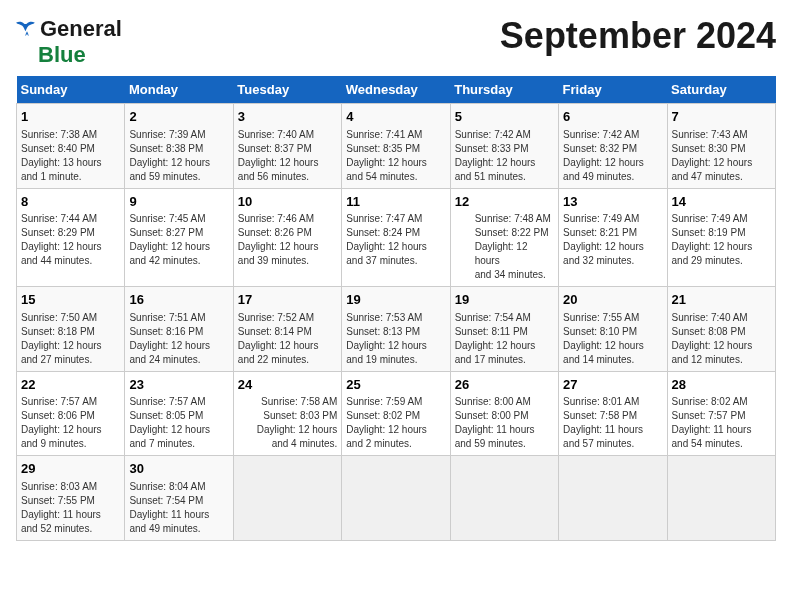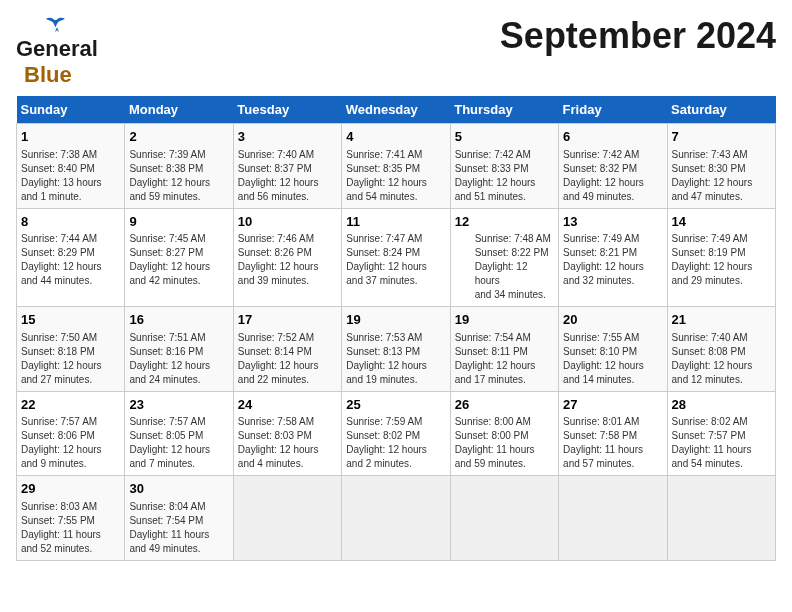--- a/index.html
+++ b/index.html
@@ -14,21 +14,21 @@
       display: flex;
       justify-content: space-between;
       align-items: flex-start;
       margin-bottom: 8px;
     }
     .logo {
       display: flex;
       flex-direction: column;
       align-items: flex-start;
     }
-    .logo-line1 { display: flex; align-items: center; gap: 2px; flex-direction: column; }
+    .logo-line1 { display: flex; align-items: center; gap: 2px; }
     .title-area { text-align: right; }
     .month-title {
       font-size: 36px;
       font-weight: bold;
       color: #1a1a1a;
       line-height: 1.1;
     }
     .location-title {
       font-size: 16px;
       color: #333;
@@ -81,21 +81,21 @@
 
 <div class="header-area">
   <div class="logo">
     <div class="logo-line1">
       <svg class="logo-bird" viewBox="0 0 28 22" xmlns="http://www.w3.org/2000/svg">
         <path d="M14 4 C16 2, 20 1, 24 3 C22 5, 18 5, 16 7 C14 9, 13 12, 12 14 C11 12, 10 9, 8 7 C6 5, 2 5, 0 3 C4 1, 8 2, 10 4 C11 5, 13 5, 14 4 Z" fill="#1565C0"></path>
         <path d="M14 14 C13 16, 12 18, 12 20 C13 19, 14 18, 14 16 C14 18, 15 19, 16 20 C16 18, 15 16, 14 14 Z" fill="#1565C0"></path>
       </svg>
       <span style="font-size:22px;font-weight:bold;color:#1a1a1a;">General</span>
     </div>
-    <span style="font-size:22px;font-weight:bold;color:#a16207;margin-left:8px;">Blue</span>
+    <span style="font-size:22px;font-weight:bold;color:#15803d;margin-left:22px;">Blue</span>
   </div>
   <div class="title-area">
     <div class="month-title">September 2024</div>
   </div>
 </div>
 
 <table>
   <thead>
     <tr>
     <th>Sunday</th>
@@ -271,21 +271,21 @@
         </td>
         <td>
           <span class="day-number">23</span>
           <div class="day-info" style="white-space: pre-line;">Sunrise: 7:57 AM
 Sunset: 8:05 PM
 Daylight: 12 hours
 and 7 minutes.</div>
         </td>
         <td>
           <span class="day-number">24</span>
-          <div class="day-info" style="white-space: pre-line;">Sunrise: 7:58 AM
+          <div class="day-info" style="white-space: pre-line; text-align: right;">Sunrise: 7:58 AM
 Sunset: 8:03 PM
 Daylight: 12 hours
 and 4 minutes.</div>
         </td>
         <td>
           <span class="day-number">25</span>
           <div class="day-info" style="white-space: pre-line;">Sunrise: 7:59 AM
 Sunset: 8:02 PM
 Daylight: 12 hours
 and 2 minutes.</div>

